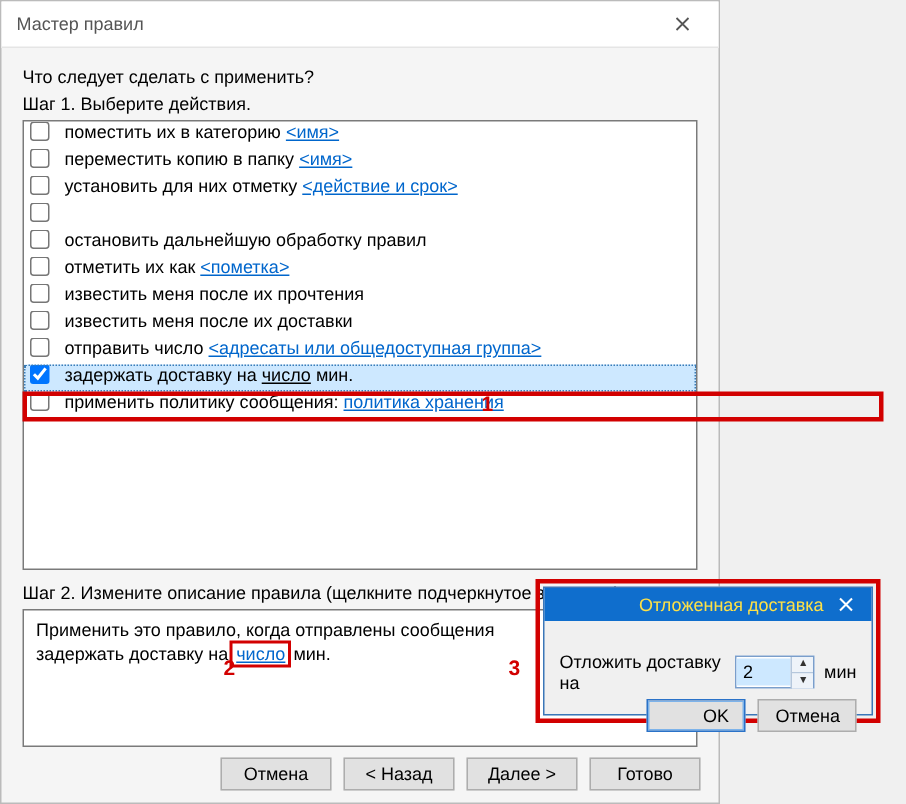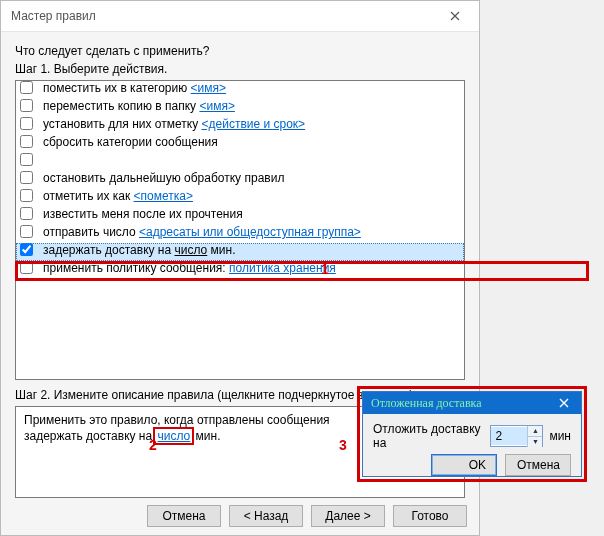--- a/index.html
+++ b/index.html
@@ -126,34 +126,33 @@
     position:absolute;
     left: 2px; top: 2px; right:2px; bottom:2px;
     background:#f0f0f0;
     border:1px solid #3a76b8;
     box-sizing:border-box;
     display:flex; flex-direction:column;
   }
   .dlg-title {
     height: 24px;
     background:#0f6ecd;
-    color:#86efac;
-    display:flex; align-items:center; justify-content:space-between;
+    color:#fde047;
+    display:flex; align-items:center; justify-content:flex-end;
     padding: 0 2px 0 8px;
-    font-family: Liberation Serif, serif;
   }
   .dlg-title .dlg-close {
     width:30px; height:22px;
     display:flex; align-items:center; justify-content:center;
     color:#fff;
   }
   .dlg-title .dlg-close svg{ width:10px;height:10px;}
   .dlg-body {
     flex:1;
-    padding: 8px 10px 4px 10px;
+    padding: 20px 10px 4px 10px;
     display:flex; align-items:center; gap:6px;
   }
   .spin {
     display:flex; align-items:center;
     border:1px solid #7a9ecb;
     background:#fff;
     height:20px;
   }
   .spin input{
     width:28px; border:none; outline:none;
@@ -222,36 +221,36 @@
         <div class="action-row">
           <input type="checkbox" style="">
           <span class="lbl"><span>переместить копию в папку </span><span class="linky">&lt;имя&gt;</span></span>
         </div>
         <div class="action-row">
           <input type="checkbox" style="">
           <span class="lbl"><span>установить для них отметку </span><span class="linky">&lt;действие и срок&gt;</span></span>
         </div>
         <div class="action-row">
           <input type="checkbox" style="">
-          <span class="lbl"><span>сбросить категории сообщения</span></span>
-        </div>
-        <div class="action-row">
-          <input type="checkbox" style="">
         </div>
         <div class="action-row">
           <input type="checkbox" style="">
           <span class="lbl"><span>остановить дальнейшую обработку правил</span></span>
         </div>
         <div class="action-row">
           <input type="checkbox" style="">
           <span class="lbl"><span>отметить их как </span><span class="linky">&lt;пометка&gt;</span></span>
         </div>
         <div class="action-row">
           <input type="checkbox" style="">
           <span class="lbl"><span>известить меня после их прочтения</span></span>
+        </div>
+        <div class="action-row">
+          <input type="checkbox" style="">
+          <span class="lbl"><span>известить меня после их доставки</span></span>
         </div>
         <div class="action-row">
           <input type="checkbox" style="">
           <span class="lbl"><span>отправить число </span><span class="linky">&lt;адресаты или общедоступная группа&gt;</span></span>
         </div>
         <div class="action-row selected">
           <input type="checkbox" checked="" style="">
           <span class="lbl"><span>задержать доставку на </span><span class="u">число</span><span> мин.</span></span>
         </div>
         <div class="action-row">

